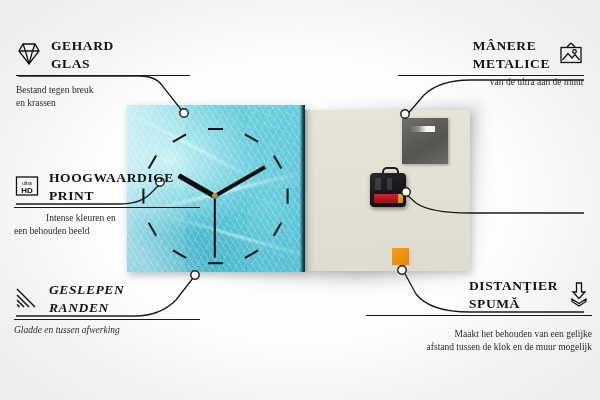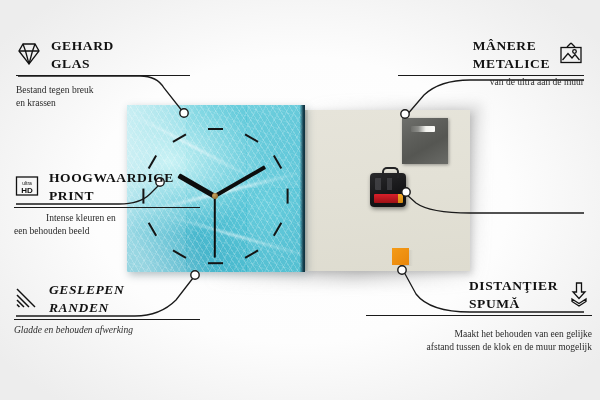--- a/index.html
+++ b/index.html
@@ -265,21 +265,21 @@
               <path d="M3 19.5 L5.5 22"></path>
         </g>
           </svg>
       </span>
       <span>
         <span class="co-title">GESLEPEN</span><br>
         <span class="co-title">RANDEN</span>
       </span>
     </div>
     <div class="co-rule" style="width:186px;margin-top:3px;"></div>
-    <div class="co-sub" style="margin-top:4px;">Gladde en behouden afwerking</div>
+    <div class="co-sub" style="margin-top:4px;">Gladde en tussen afwerking</div>
   </div>
 
   <div class="callout right" style="right:16px;top:36px;width:200px;">
     <div class="head-row">
       <span>
         <span class="co-title">MÂNERE</span><br>
         <span class="co-title">METALICE</span>
       </span>
       <span class="icon">
         <svg viewBox="0 0 26 26">

